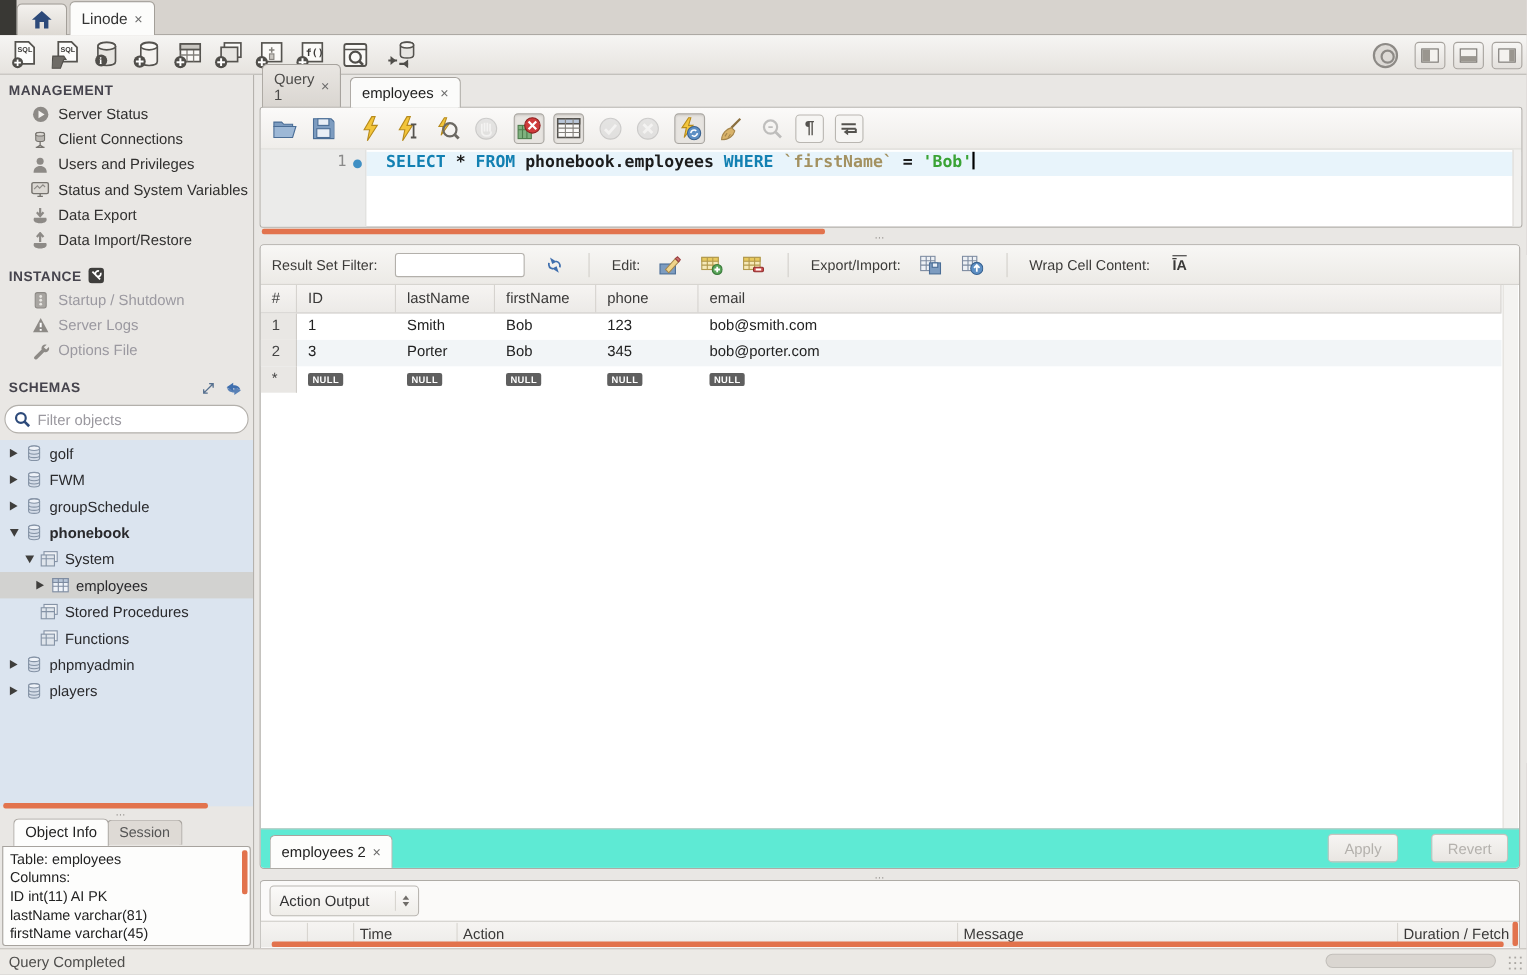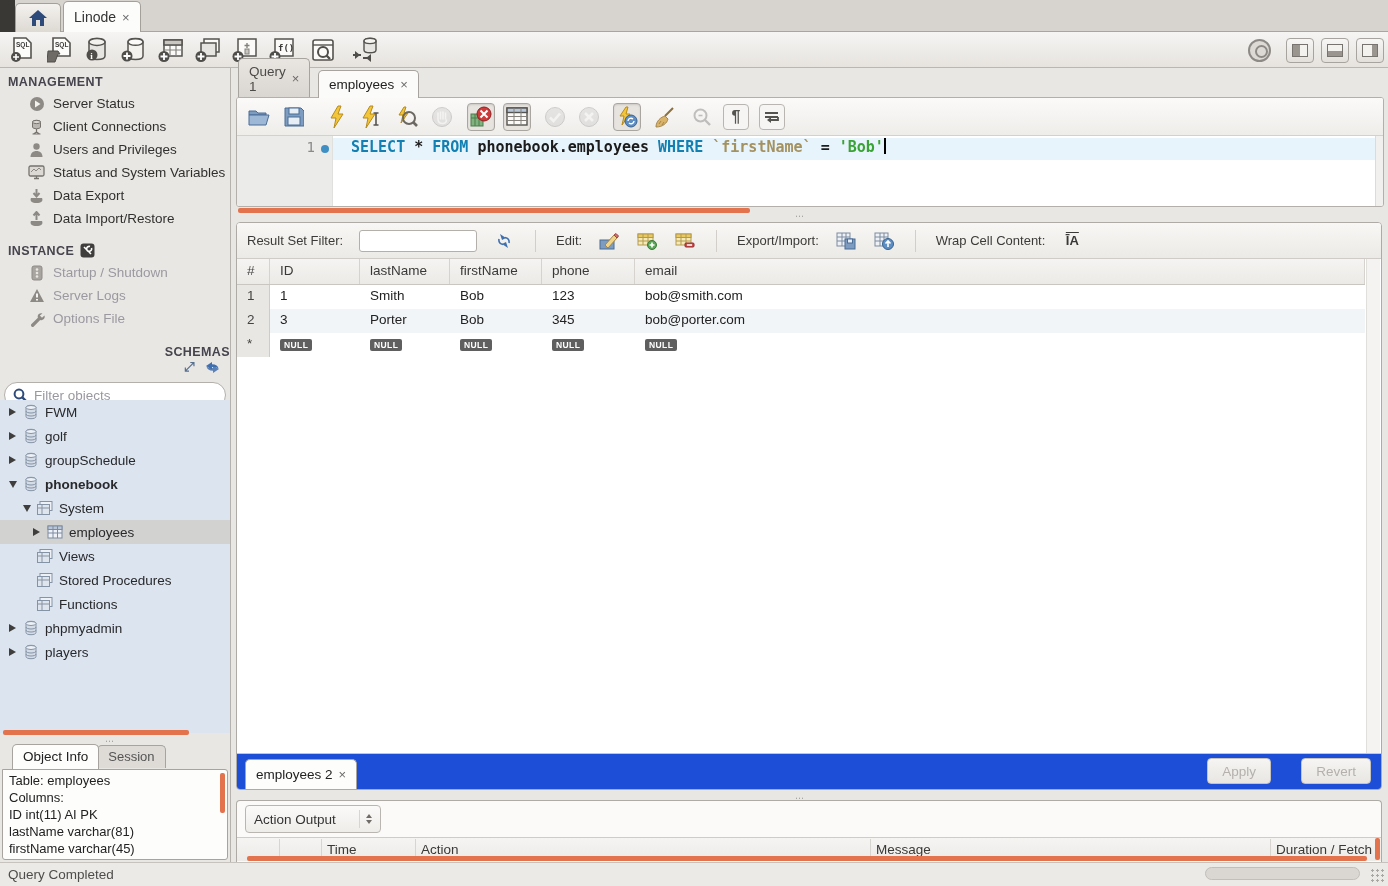--- a/index.html
+++ b/index.html
@@ -33,21 +33,21 @@
   .pi-left:after  { content:""; position:absolute; left:0; top:0; width:7px; height:11px; background:#9a968f; }
   .pi-bottom:after{ content:""; position:absolute; left:0; bottom:0; width:14px; height:5px; background:#9a968f; }
   .pi-right:after { content:""; position:absolute; right:0; top:0; width:5px; height:11px; background:#9a968f; }
 
   
   .sidebar { position:absolute; top:68px; left:0; width:231px; bottom:24px; background:#e9e7e4; border-right:1px solid #b5b2ad; }
   .section-hdr { font-weight:bold; font-size:12.5px; color:#46444d; letter-spacing:.4px; padding:7px 0 3px 8px; }
   .side-item { display:flex; align-items:center; gap:8px; height:23px; padding-left:28px; font-size:13.5px; color:#31302f; }
   .side-item.disabled { color:#9b99a0; }
   .side-icon { width:17px; height:17px; flex:0 0 17px; display:flex; align-items:center; justify-content:center; }
-  .schemas-hdr { display:flex; align-items:flex-end;flex-direction:column; }
+  .schemas-hdr { display:flex; align-items:flex-start; }
   .hdr-tools { margin-left:auto; padding-right:10px; display:flex; gap:10px; align-items:center; }
   .filter-wrap { margin:4px; height:26px; background:#fff; border:1px solid #b3b0ab; border-radius:13px;
       display:flex; align-items:center; padding:0 8px; gap:6px; }
   .filter-wrap input { border:none; outline:none; width:160px; font-size:13.5px; color:#333; background:transparent; font-family:"Liberation Sans",sans-serif;}
   .filter-wrap input::placeholder { color:#9a989f; }
 
   .tree { position:absolute; top:332px; left:0; right:0; height:333px; background:#dbe4ef; overflow:hidden; }
   .tree-row { display:flex; align-items:center; height:24px; font-size:13.5px; color:#29292c; }
   .tree-row.sel { background:#d2d2d0; }
   .tree-row.bold { font-weight:bold; }
@@ -123,21 +123,21 @@
   .g-row > div { padding:3px 0 0 10px; overflow:hidden; }
   .c0 { width:33px; flex:0 0 33px; background:#e9e7e4; border-right:1px solid #cfccc8; color:#444; }
   .g-hdr .c0 { background:transparent; }
   .c1 { width:90px; flex:0 0 90px; } .c2 { width:90px; flex:0 0 90px; }
   .c3 { width:92px; flex:0 0 92px; } .c4 { width:93px; flex:0 0 93px; }
   .c5 { flex:1; }
   .null-badge { display:inline-block; background:#5f5f5f; color:#fff; font-size:8.5px; font-weight:bold;
       padding:1px 4px 1px; border-radius:2px; letter-spacing:.4px; margin-top:2px;}
   .g-vscroll { position:absolute; top:36px; right:1px; bottom:36px; width:14px; background:#f4f3f1; border-left:1px solid #e1dfdb;}
 
-  .rs-bottom { position:absolute; left:0; right:0; bottom:0; height:36px; background:#1d4ed8; border-top:1px solid #c9c6c2;text-decoration:underline; }
+  .rs-bottom { position:absolute; left:0; right:0; bottom:0; height:36px; background:#5eead4; border-top:1px solid #c9c6c2;text-decoration:underline; }
   .rs-tab { position:absolute; left:8px; bottom:0; height:30px; padding:0 10px; background:#fdfdfc;
       border:1px solid #a7a39e; border-bottom:none; border-radius:5px 5px 0 0;
       display:flex; align-items:center; gap:6px; font-size:13.5px; color:#222; }
   .btn { position:absolute; bottom:5px; height:26px; padding:0 14px; border:1px solid #c6c3be; border-radius:4px;
       background:linear-gradient(#f6f5f3,#e9e6e2); color:#b4b1ad; font-size:13.5px; display:flex; align-items:center; }
   .btn.apply { right:110px; } .btn.revert { right:10px; }
 
   
   .out-split { position:absolute; top:793px; left:795px; color:#8f8c88; font-size:9px; letter-spacing:2px; }
   .out-panel { position:absolute; top:800px; left:236px; right:6px; height:62px; background:#fbfaf9;
@@ -389,32 +389,32 @@
 
       <div class="tree-row" style="padding-left:6px">
         <span class="tw">
             <span class="arr-r"></span>
           </span>
         <svg class="tree-ico" viewBox="0 0 18 16">
             <path d="M4 3.5 c0-1.4 2.2-2.2 5-2.2 s5 .8 5 2.2 v9 c0 1.4-2.2 2.2-5 2.2 s-5-.8-5-2.2z" fill="#d4dce8" stroke="#8593a6"></path>
             <ellipse cx="9" cy="3.5" rx="5" ry="2" fill="#eef2f8" stroke="#8593a6"></ellipse>
             <path d="M4 7 c0 1.2 2.2 2 5 2 s5-.8 5-2 M4 10 c0 1.2 2.2 2 5 2 s5-.8 5-2" fill="none" stroke="#8593a6"></path>
           </svg>
-        <span>FWM</span>
+        <span>golf</span>
       </div>
       <div class="tree-row" style="padding-left:6px">
         <span class="tw">
             <span class="arr-r"></span>
           </span>
         <svg class="tree-ico" viewBox="0 0 18 16">
             <path d="M4 3.5 c0-1.4 2.2-2.2 5-2.2 s5 .8 5 2.2 v9 c0 1.4-2.2 2.2-5 2.2 s-5-.8-5-2.2z" fill="#d4dce8" stroke="#8593a6"></path>
             <ellipse cx="9" cy="3.5" rx="5" ry="2" fill="#eef2f8" stroke="#8593a6"></ellipse>
             <path d="M4 7 c0 1.2 2.2 2 5 2 s5-.8 5-2 M4 10 c0 1.2 2.2 2 5 2 s5-.8 5-2" fill="none" stroke="#8593a6"></path>
           </svg>
-        <span>golf</span>
+        <span>FWM</span>
       </div>
       <div class="tree-row" style="padding-left:6px">
         <span class="tw">
             <span class="arr-r"></span>
           </span>
         <svg class="tree-ico" viewBox="0 0 18 16">
             <path d="M4 3.5 c0-1.4 2.2-2.2 5-2.2 s5 .8 5 2.2 v9 c0 1.4-2.2 2.2-5 2.2 s-5-.8-5-2.2z" fill="#d4dce8" stroke="#8593a6"></path>
             <ellipse cx="9" cy="3.5" rx="5" ry="2" fill="#eef2f8" stroke="#8593a6"></ellipse>
             <path d="M4 7 c0 1.2 2.2 2 5 2 s5-.8 5-2 M4 10 c0 1.2 2.2 2 5 2 s5-.8 5-2" fill="none" stroke="#8593a6"></path>
           </svg>
@@ -446,28 +446,20 @@
       <div class="tree-row sel" style="padding-left:30px">
         <span class="tw">
             <span class="arr-r"></span>
           </span>
         <svg class="tree-ico" viewBox="0 0 18 16">
             <rect x="2" y="2" width="14" height="12" fill="#eef2f8" stroke="#7d8ba0"></rect>
             <rect x="2" y="2" width="14" height="3.5" fill="#b9c6d8" stroke="#7d8ba0"></rect>
             <path d="M2 9 h14 M7 2 v12 M11.5 2 v12" stroke="#7d8ba0"></path>
           </svg>
         <span>employees</span>
-      </div>
-      <div class="tree-row" style="padding-left:33px">
-        <svg class="tree-ico" viewBox="0 0 18 16">
-            <rect x="4" y="1.5" width="12" height="9" fill="#eef1f5" stroke="#8593a6"></rect>
-            <rect x="1.5" y="4.5" width="12" height="10" fill="#dfe5ec" stroke="#8593a6"></rect>
-            <path d="M1.5 8 h12 M6 4.5 v10" stroke="#8593a6"></path>
-          </svg>
-        <span>Views</span>
       </div>
       <div class="tree-row" style="padding-left:33px">
         <svg class="tree-ico" viewBox="0 0 18 16">
             <rect x="4" y="1.5" width="12" height="9" fill="#eef1f5" stroke="#8593a6"></rect>
             <rect x="1.5" y="4.5" width="12" height="10" fill="#dfe5ec" stroke="#8593a6"></rect>
             <path d="M1.5 8 h12 M6 4.5 v10" stroke="#8593a6"></path>
           </svg>
         <span>Stored Procedures</span>
       </div>
       <div class="tree-row" style="padding-left:33px">

